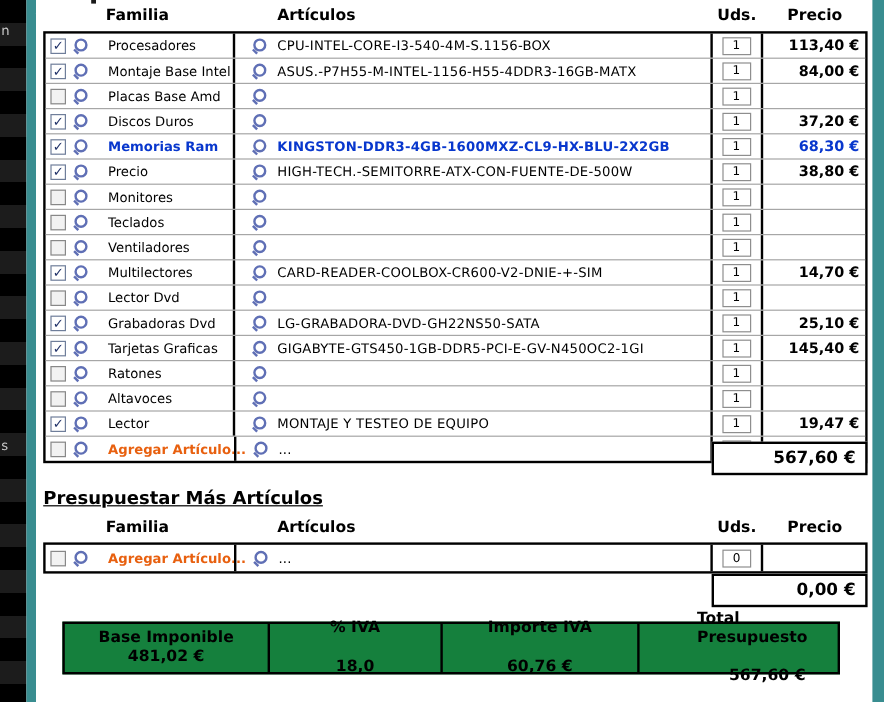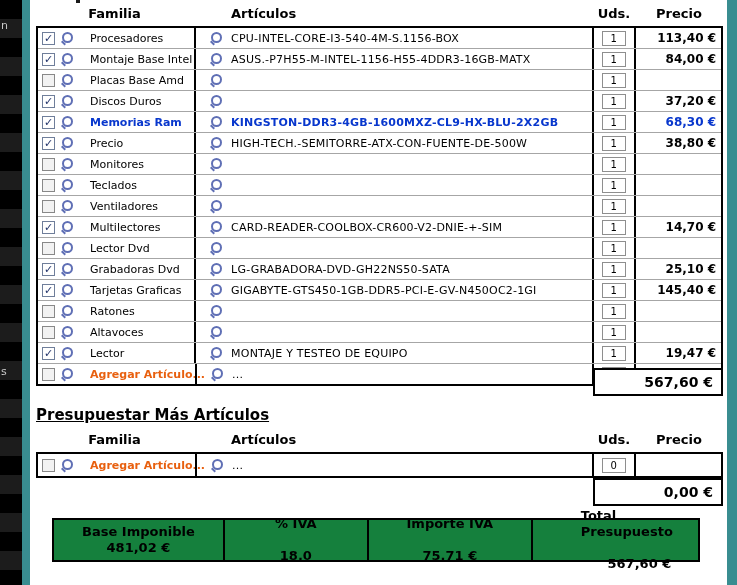--- a/index.html
+++ b/index.html
@@ -386,20 +386,20 @@
     <div class="sum-cell sw0">
       <span class="lbl">Base Imponible</span>
       <span class="val">481,02 €</span>
     </div>
     <div class="sum-cell sw1">
       <span class="lbl">% IVA</span>
       <span class="val">18,0</span>
     </div>
     <div class="sum-cell sw2">
       <span class="lbl">Importe IVA</span>
-      <span class="val">75,71 €</span>
+      <span class="val">60,76 €</span>
     </div>
     <div class="sum-cell sw3">
       <span class="lbl">Total Presupuesto</span>
       <span class="val">567,60 €</span>
     </div>
   </div>
 </div>
 
 </body></html>

